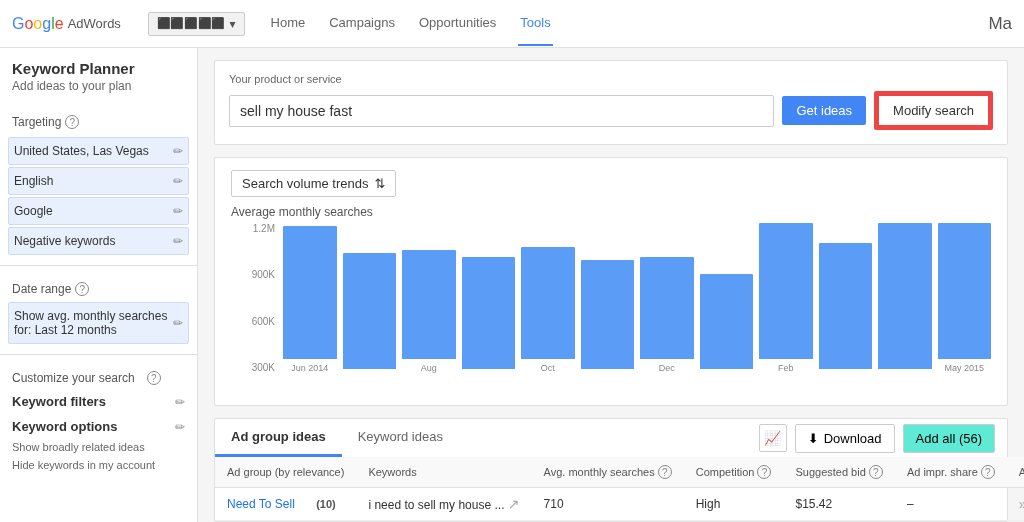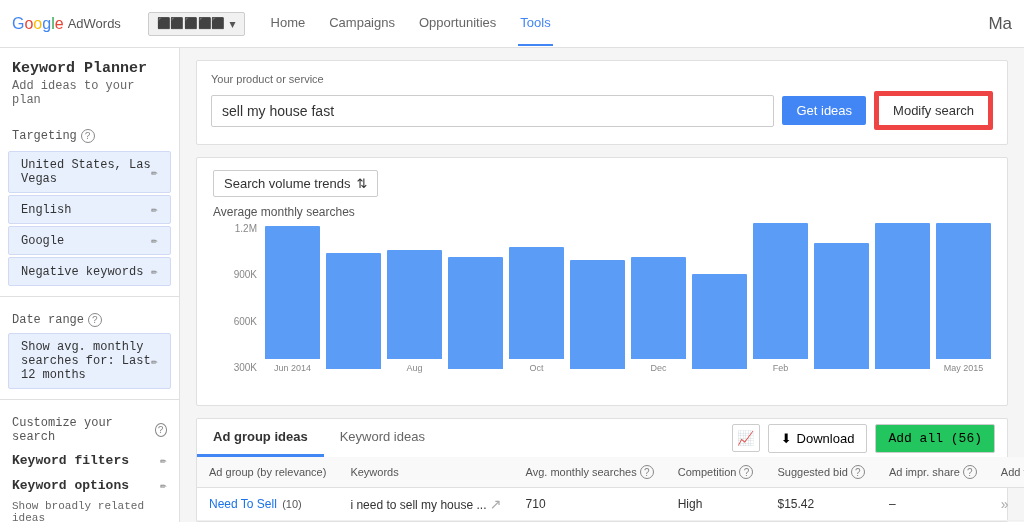--- a/index.html
+++ b/index.html
@@ -64,27 +64,26 @@
 
     
     .layout {
       display: flex;
       height: calc(522px - 48px);
       overflow: hidden;
     }
 
     
     .sidebar {
-      width: 180px;
+      width: 198px;
       background: #fff;
       border-right: 1px solid #e0e0e0;
       padding: 12px 0;
       flex-shrink: 0;
       overflow-y: auto;
-      font-family: Liberation Mono, monospace;
     }
     .sidebar-title {
       font-size: 15px;
       font-weight: bold;
       color: #333;
       padding: 0 12px 2px;
     }
     .sidebar-subtitle {
       font-size: 12px;
       color: #666;
@@ -107,21 +106,21 @@
       border-radius: 50%;
       border: 1px solid #888;
       font-size: 10px;
       color: #888;
       cursor: pointer;
     }
     .sidebar-item {
       display: flex;
       align-items: center;
       justify-content: space-between;
-      padding: 6px 12px;
+      padding: 6px 5px;
       background: #e8f0fe;
       border: 1px solid #d0daf5;
       margin: 2px 8px;
       border-radius: 2px;
       cursor: pointer;
     }
     .sidebar-item-text { font-size: 12px; color: #333; }
     .edit-icon { color: #888; font-size: 12px; }
     .sidebar-divider { border: none; border-top: 1px solid #e0e0e0; margin: 10px 0; }
     .section-header {
@@ -324,27 +323,26 @@
       border: 1px solid #ccc;
       border-radius: 2px;
       padding: 6px 12px;
       font-size: 13px;
       cursor: pointer;
       display: flex;
       align-items: center;
       gap: 5px;
     }
     .btn-add-all {
-      background: #22c55e;
+      background: #5eead4;
       border: 1px solid #ccc;
       border-radius: 2px;
       padding: 6px 12px;
       font-size: 13px;
       cursor: pointer;
-      font-family: Liberation Mono, monospace;
     }
 
     
     .table-wrap {
       background: #fff;
       border: 1px solid #e0e0e0;
       border-top: none;
       border-radius: 0 0 2px 2px;
     }
     table {
@@ -364,21 +362,21 @@
       white-space: nowrap;
     }
     td {
       font-size: 12px;
       color: #333;
       padding: 8px 12px;
       border-bottom: 1px solid #f0f0f0;
       white-space: nowrap;
     }
     td.link-cell a { color: #1a73e8; text-decoration: none; }
-    td.link-cell .count { color: #555; font-size: 11px; margin-left: 2px; }
+    td.link-cell .count { color: #555; font-size: 11px; margin-left: 18px; font-weight: bold; }
     .arrow-icon { color: #aaa; font-size: 14px; cursor: pointer; }
   </style>
 </head>
 <body>
 
 <div class="top-nav">
   <div class="logo-area">
     <span style="font-size:16px;">
       <span class="logo-g">G</span><span class="logo-o1">o</span><span class="logo-o2">o</span><span class="logo-g2">g</span><span class="logo-l">l</span><span class="logo-e">e</span>
     </span>

